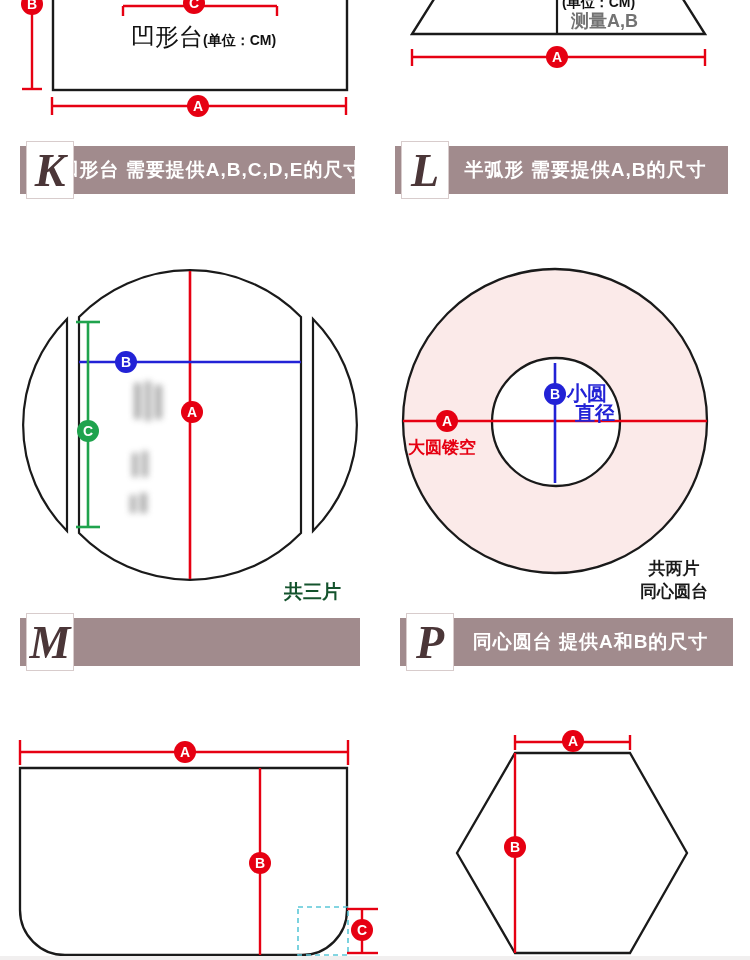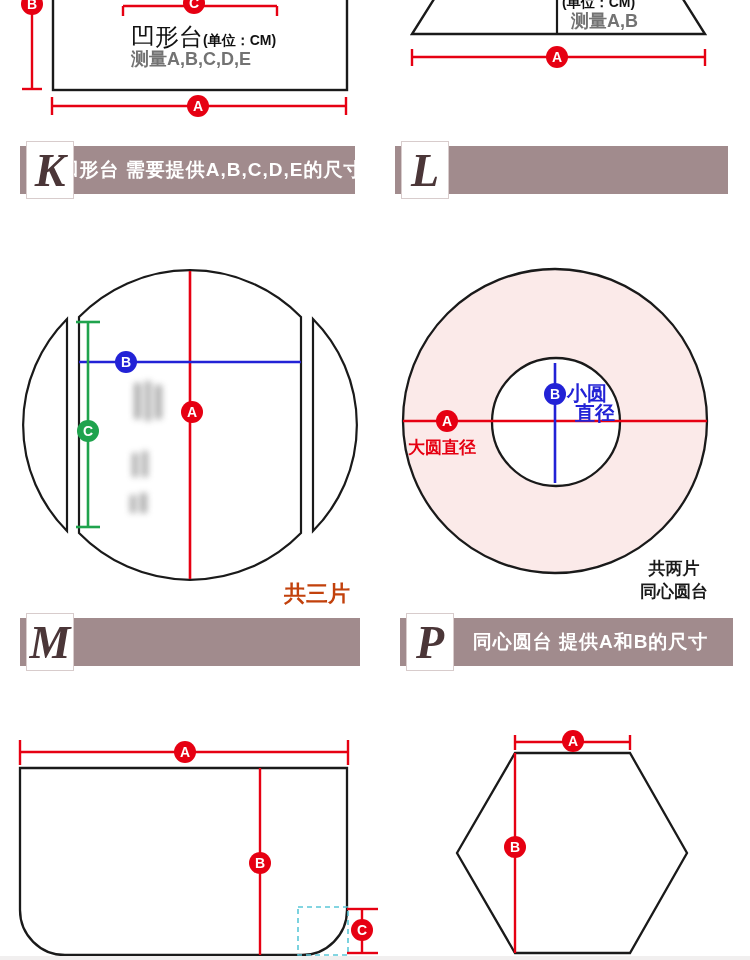--- a/index.html
+++ b/index.html
@@ -29,21 +29,21 @@
     font-family:"Liberation Serif","DejaVu Serif",serif;
     font-style:italic;font-weight:bold;font-size:46px;color:#4b3638;
   }
   .bar-label{
     color:#ffffff;font-weight:bold;font-size:19px;letter-spacing:1px;
     padding-left:48px;white-space:nowrap;
   }
   .title-big{font-size:24px;font-weight:400;color:#111;}
   .title-small{font-size:14px;font-weight:bold;color:#111;}
   .measure-line{font-size:18px;font-weight:bold;color:#737373;}
-  .note{font-size:22px;font-weight:bold;color:#c2410c;}
+  .note{font-size:19px;font-weight:bold;color:#14532d;}
   .red-label{color:#e60012;font-weight:bold;font-size:17px;}
   .blue-label{color:#2222d6;font-weight:bold;font-size:20px;line-height:20px;}
   .bottom-strip{position:absolute;left:0;top:956px;width:750px;height:4px;background:#f1efef;}
 </style>
 </head>
 <body>
 
 <div id="canvas">
 
   <svg style="left:0;top:0" width="375" height="130" viewBox="0 0 375 130">
@@ -62,21 +62,20 @@
 
     <g stroke="#e60012" stroke-width="2.4" fill="none">
       <path d="M52,106 H346"></path>
         <path d="M52,97 V115"></path>
         <path d="M346,97 V115"></path>
     </g>
   </svg>
   <div class="txt" style="left:131px;top:21px">
     <span class="title-big">凹形台</span><span class="title-small">(单位：CM)</span>
   </div>
-  <div class="txt measure-line" style="left:131px;top:47px">测量A,B,C,D,E</div>
   <div class="badge red" style="left:21px;top:-7px">B</div>
   <div class="badge red" style="left:183px;top:-8px">C</div>
   <div class="badge red" style="left:187px;top:95px">A</div>
 
   <svg style="left:375px;top:0" width="375" height="130" viewBox="0 0 375 130">
     <path d="M66,-12 L37,34 L330,34 L301,-12" fill="none" stroke="#1a1a1a" stroke-width="2.4"></path>
     <path d="M182,-12 V34" fill="none" stroke="#1a1a1a" stroke-width="2.2"></path>
     <g stroke="#e60012" stroke-width="2.4" fill="none">
       <path d="M37,57 H330"></path>
         <path d="M37,49 V66"></path>
@@ -86,20 +85,21 @@
   <div class="txt title-small" style="left:562px;top:-6px">(单位：CM)</div>
   <div class="txt measure-line" style="left:571px;top:9px">测量A,B</div>
   <div class="badge red" style="left:546px;top:46px">A</div>
 
   <div class="bar" style="left:20px;top:146px;width:335px">
     <div class="letterbox">K</div>
     <div class="bar-label">凹形台 需要提供A,B,C,D,E的尺寸</div>
   </div>
   <div class="bar" style="left:395px;top:146px;width:333px">
     <div class="letterbox">L</div>
+    <div class="bar-label">半弧形 需要提供A,B的尺寸</div>
   </div>
 
   <svg style="left:10px;top:255px" width="360" height="350" viewBox="0 0 360 350">
     <defs>
       <filter id="wm" x="-50%" y="-50%" width="200%" height="200%">
         <feGaussianBlur stdDeviation="3.2"></feGaussianBlur>
       </filter>
     </defs>
 
     <path d="M69,62 A155,155 0 0 1 291,62 L291,278 A155,155 0 0 1 69,278 Z" fill="none" stroke="#1a1a1a" stroke-width="2.2"></path>
@@ -133,21 +133,21 @@
   <div class="txt note" style="left:284px;top:579px">共三片</div>
 
   <svg style="left:395px;top:258px" width="330" height="350" viewBox="0 0 330 350">
     <circle cx="160" cy="163" r="152" fill="#fbeae9" stroke="#1a1a1a" stroke-width="2.3"></circle>
     <circle cx="161" cy="164" r="64" fill="#ffffff" stroke="#1a1a1a" stroke-width="2.3"></circle>
     <path d="M8,163 H312" stroke="#e60012" stroke-width="2.4" fill="none"></path>
     <path d="M160,105 V225" stroke="#2222d6" stroke-width="2.6" fill="none"></path>
   </svg>
   <div class="badge red" style="left:436px;top:410px">A</div>
   <div class="badge blue" style="left:544px;top:383px">B</div>
-  <div class="txt red-label" style="left:408px;top:436px">大圆直径</div>
+  <div class="txt red-label" style="left:408px;top:436px">大圆镂空</div>
   <div class="txt blue-label" style="left:567px;top:383px">
     <div>小圆</div>
     <div style="padding-left:8px">直径</div>
   </div>
   <div class="txt" style="left:628px;top:557px;width:92px;text-align:center;font-size:17px;font-weight:bold;line-height:23px">
     <div>共两片</div>
     <div>同心圆台</div>
   </div>
 
   <div class="bar" style="left:20px;top:618px;width:340px">

